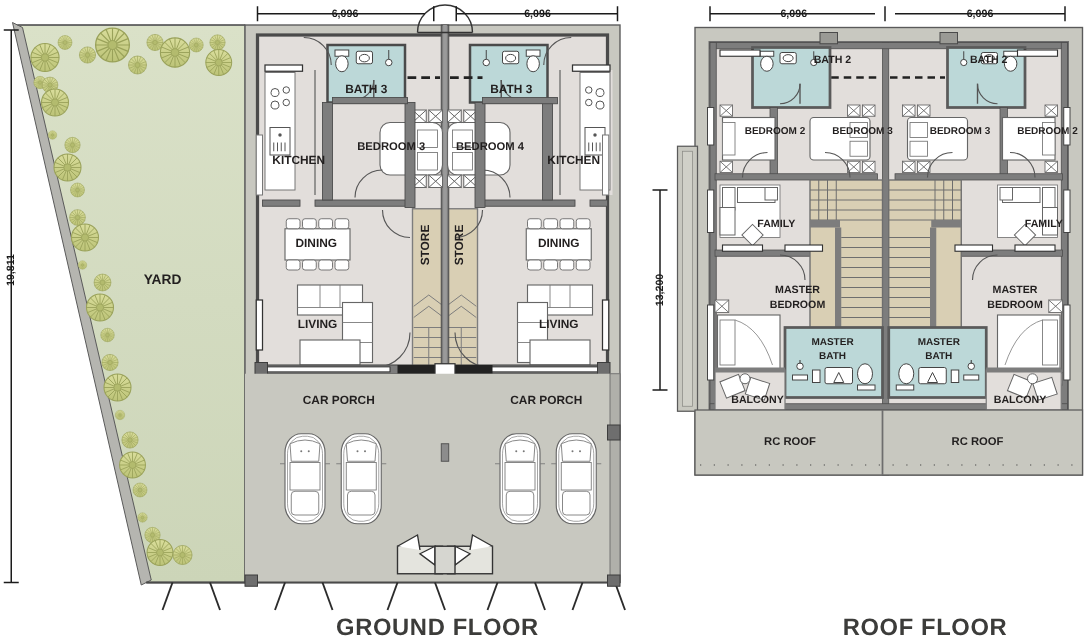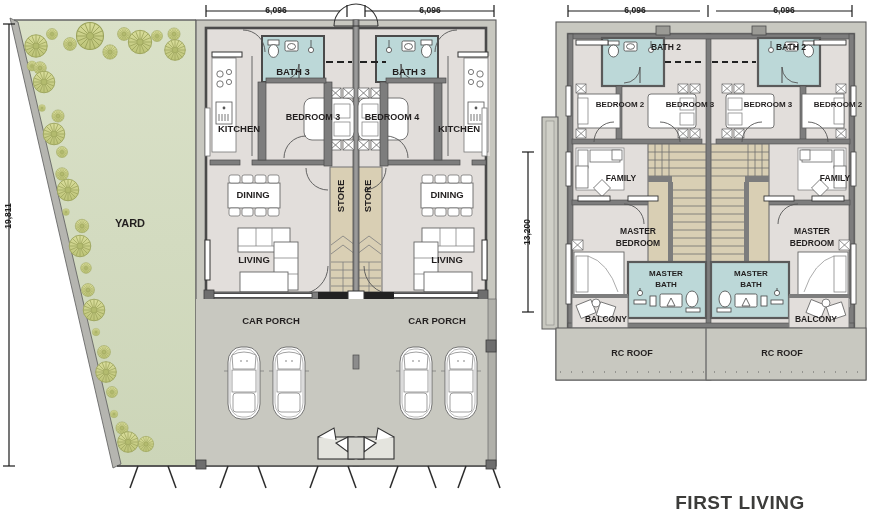--- a/index.html
+++ b/index.html
@@ -790,16 +790,17 @@
     <text class="rmlabel" x="146" y="274" font-size="8">MASTER</text>
     <text class="rmlabel" x="146" y="285" font-size="8">BATH</text>
     <text class="rmlabel" x="231" y="274" font-size="8">MASTER</text>
     <text class="rmlabel" x="231" y="285" font-size="8">BATH</text>
     <text class="rmlabel" x="86" y="320" font-size="8.5">BALCONY</text>
     <text class="rmlabel" x="296" y="320" font-size="8.5">BALCONY</text>
     <text class="rmlabel" x="112" y="354" font-size="9">RC ROOF</text>
     <text class="rmlabel" x="262" y="354" font-size="9">RC ROOF</text>
   </svg>
 
-
-  <div class="plan-title" style="left:640px;top:492px;width:200px;">FIRST LIVING</div>
+  <div class="plan-title" style="left:250px;top:492px;width:200px;">GROUND FLOOR</div>
+
+  <div class="plan-title" style="left:640px;top:492px;width:200px;">ROOF FLOOR</div>
 
 </div>
 
 </body></html>

